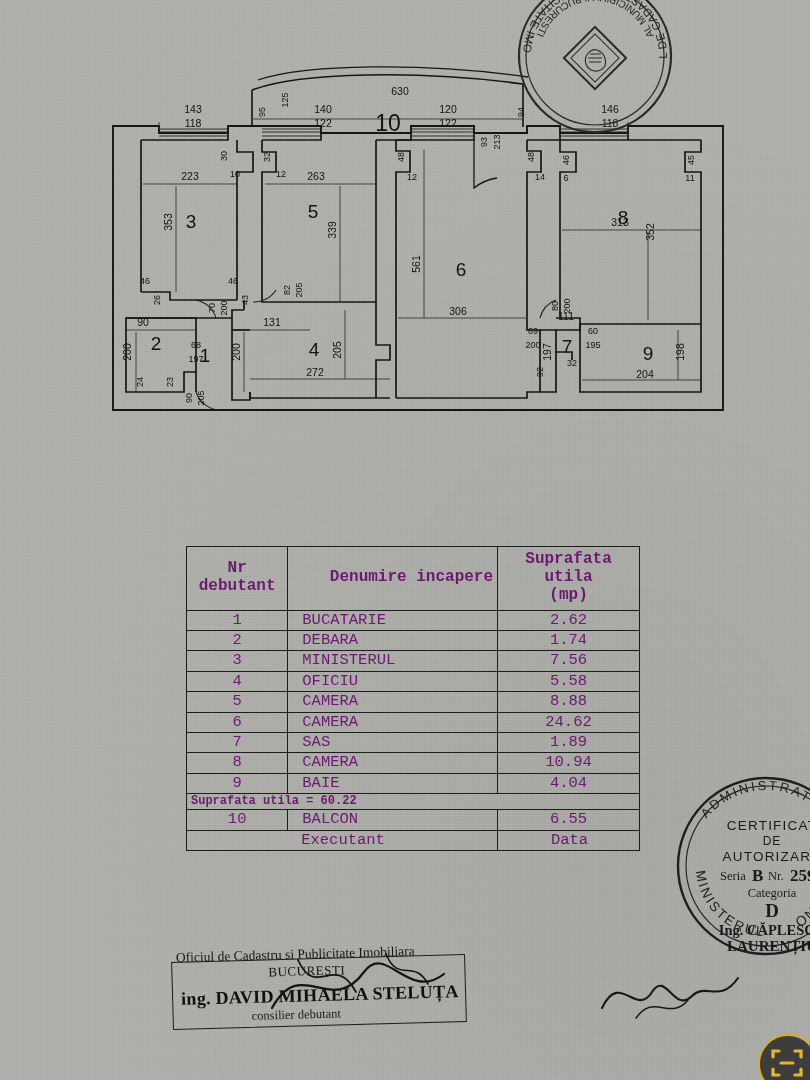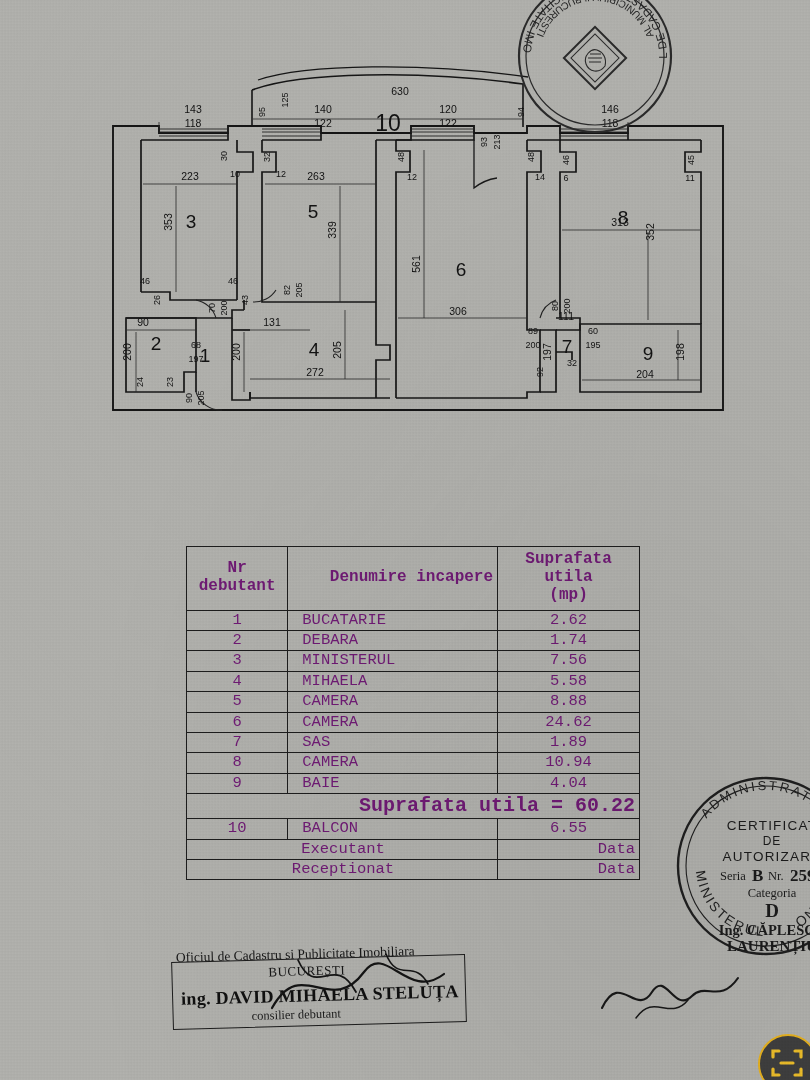--- a/index.html
+++ b/index.html
@@ -73,27 +73,27 @@
   table.rooms thead th {
     font-weight: bold;
     font-size: 16px;
     text-align: center;
     padding: 4px 4px 5px;
   }
   .c-nr   { width: 96px;  text-align: center; }
   .c-name { width: 214px; text-align: left; padding-left: 14px !important; }
   .c-area { width: 144px; text-align: center; }
   .row-total td {
-    text-align: right;
+    text-align: left;
     font-weight: bold;
-    font-size: 20px;
+    font-size: 12px;
     padding: 2px 4px 3px;
   }
   .foot-l { text-align: center; padding-left: 6px !important; }
-  .foot-r { text-align: right; padding-left: 6px !important; }
+  .foot-r { text-align: center; padding-left: 6px !important; }
 
   
   .stamp-top {
     position: absolute;
     left: 497px; top: -42px;
     width: 196px; height: 94px;
     z-index: 25;
   }
   .stamp-round {
     position: absolute;
@@ -371,21 +371,21 @@
           <td class="c-name">DEBARA</td>
           <td class="c-area">1.74</td>
         </tr>
         <tr>
           <td class="c-nr">3</td>
           <td class="c-name">MINISTERUL</td>
           <td class="c-area">7.56</td>
         </tr>
         <tr>
           <td class="c-nr">4</td>
-          <td class="c-name">MIHAELA</td>
+          <td class="c-name">OFICIU</td>
           <td class="c-area">5.58</td>
         </tr>
         <tr>
           <td class="c-nr">5</td>
           <td class="c-name">CAMERA</td>
           <td class="c-area">8.88</td>
         </tr>
         <tr>
           <td class="c-nr">6</td>
           <td class="c-name">CAMERA</td>
@@ -409,24 +409,20 @@
         <tr class="row-total">
           <td colspan="3">Suprafata utila = 60.22</td>
         </tr>
         <tr>
           <td class="c-nr">10</td>
           <td class="c-name">BALCON</td>
           <td class="c-area">6.55</td>
         </tr>
         <tr>
           <td class="foot-l" colspan="2">Executant</td>
-          <td class="foot-r">Data</td>
-        </tr>
-        <tr>
-          <td class="foot-l" colspan="2">Receptionat</td>
           <td class="foot-r">Data</td>
         </tr>
       </tbody>
     </table>
   </div>
 
   <div class="stamp-top">
     <svg viewBox="0 0 196 196" width="196" height="196">
       <defs>
         <path id="arcTop" d="M26,98 A72,72 0 0,0 170,98"></path>

